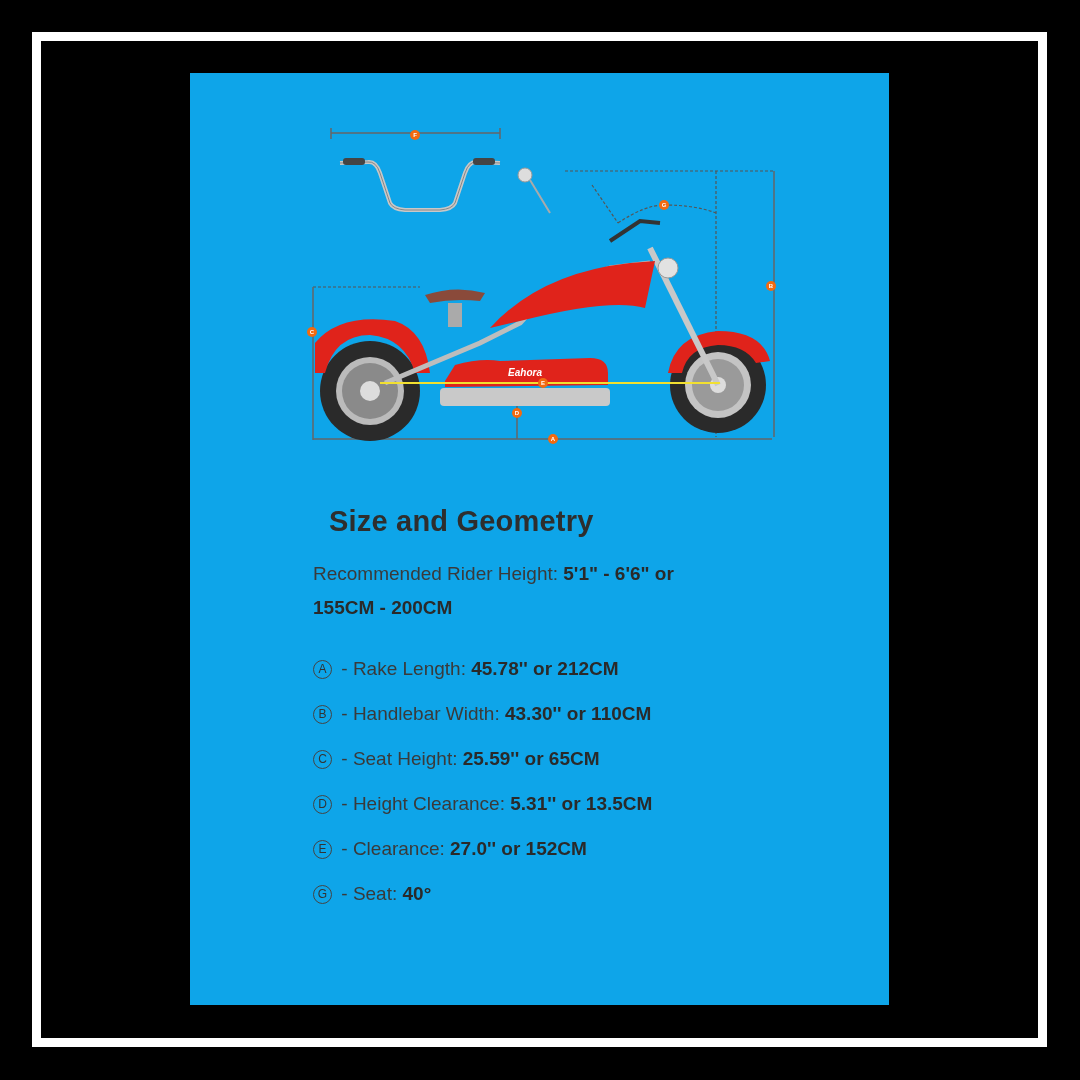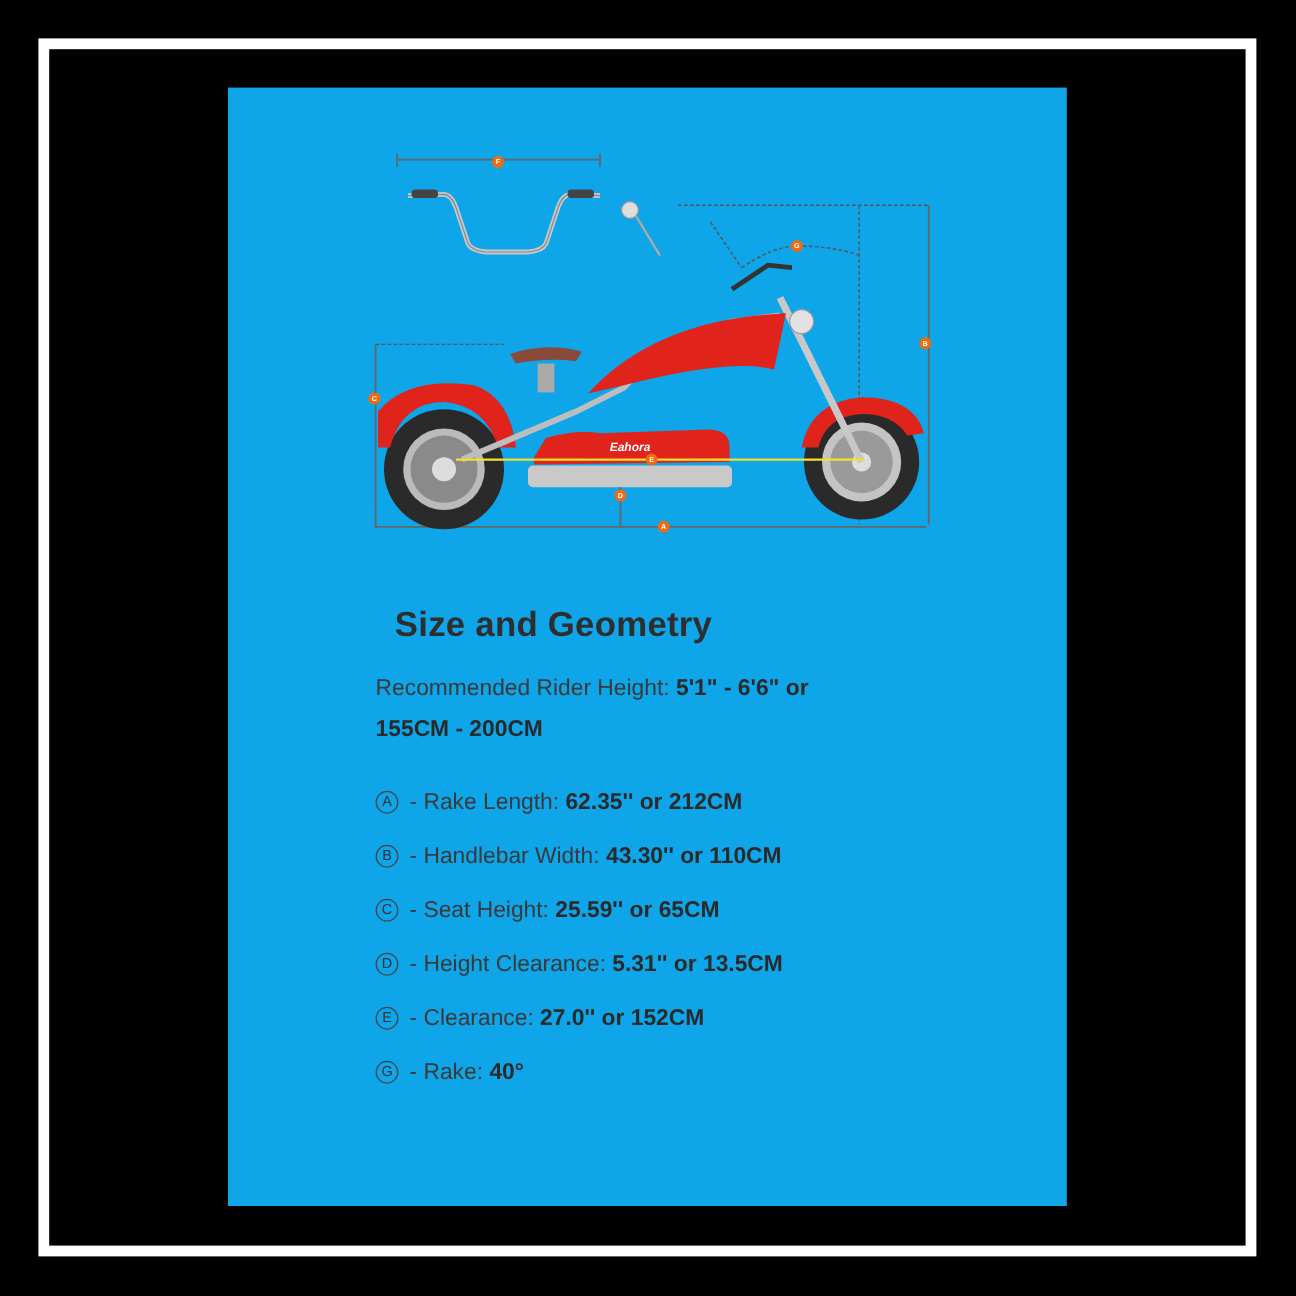--- a/index.html
+++ b/index.html
@@ -121,20 +121,20 @@
   </svg>
 
   <h2 class="heading">Size and Geometry</h2>
 
   <div class="rider">
     <span>Recommended Rider Height: </span><b>5'1" - 6'6" or</b><br>
     <b>155CM - 200CM</b>
   </div>
 
   <ul class="specs">
-    <li class="spec"><span class="circ">A</span><span> - Rake Length: </span><b>62.35'' or 212CM</b></li>
+    <li class="spec"><span class="circ">A</span><span> - Rake Length: </span><b>45.78'' or 212CM</b></li>
     <li class="spec"><span class="circ">B</span><span> - Handlebar Width: </span><b>43.30'' or 110CM</b></li>
     <li class="spec"><span class="circ">C</span><span> - Seat Height: </span><b>25.59'' or 65CM</b></li>
     <li class="spec"><span class="circ">D</span><span> - Height Clearance: </span><b>5.31'' or 13.5CM</b></li>
     <li class="spec"><span class="circ">E</span><span> - Clearance: </span><b>27.0'' or 152CM</b></li>
-    <li class="spec"><span class="circ">G</span><span> - Rake: </span><b>40°</b></li>
+    <li class="spec"><span class="circ">G</span><span> - Seat: </span><b>40°</b></li>
   </ul>
 </div>
 
 </body></html>

